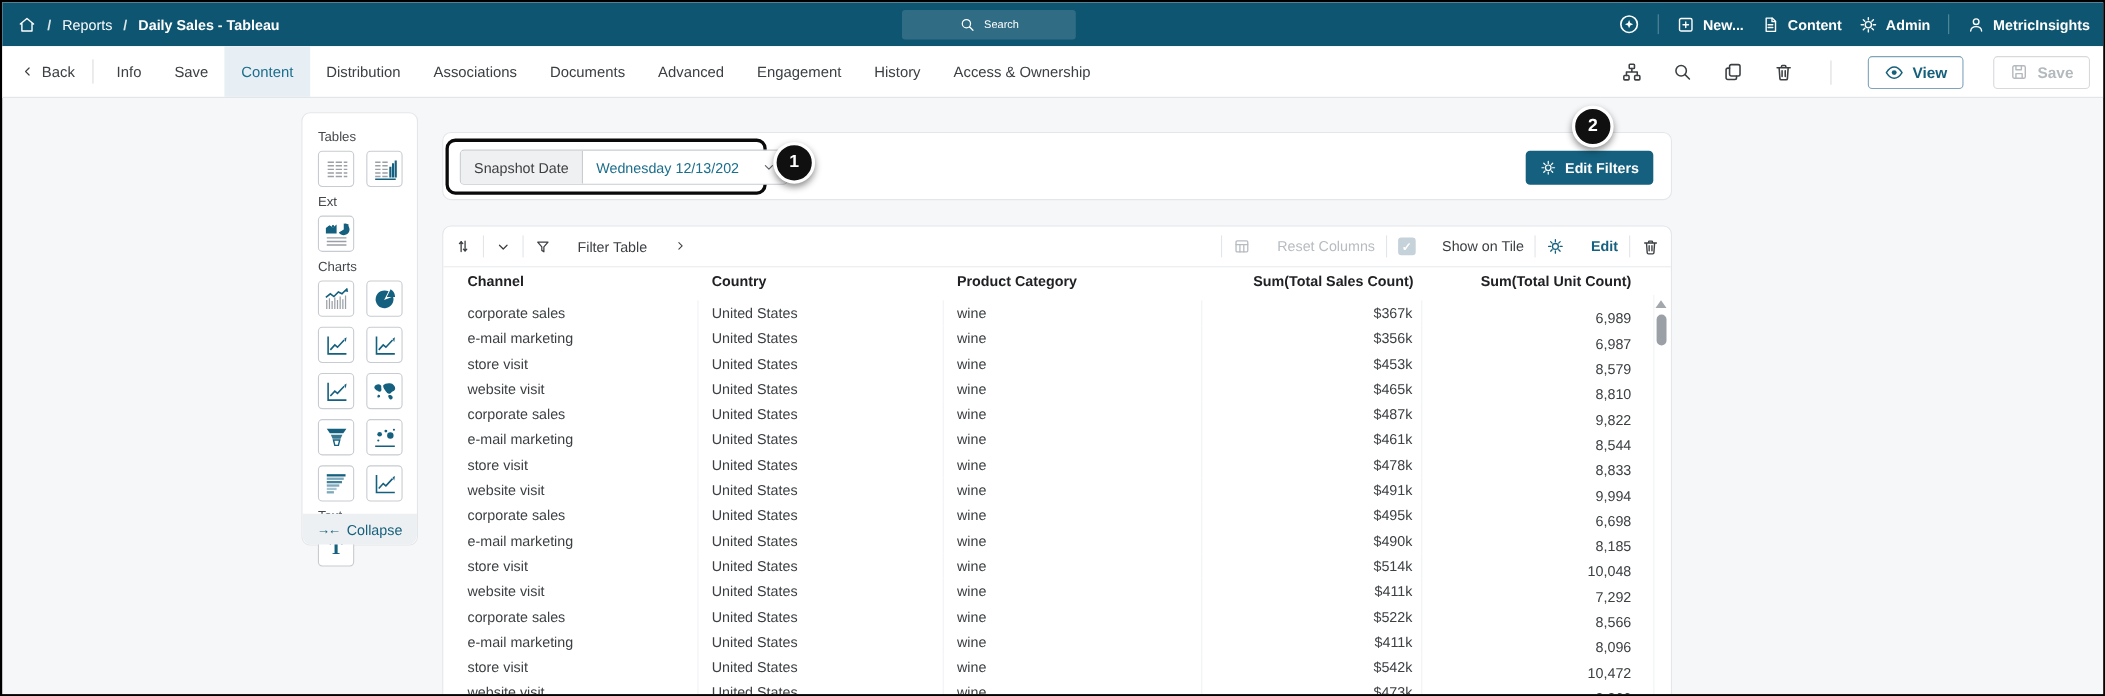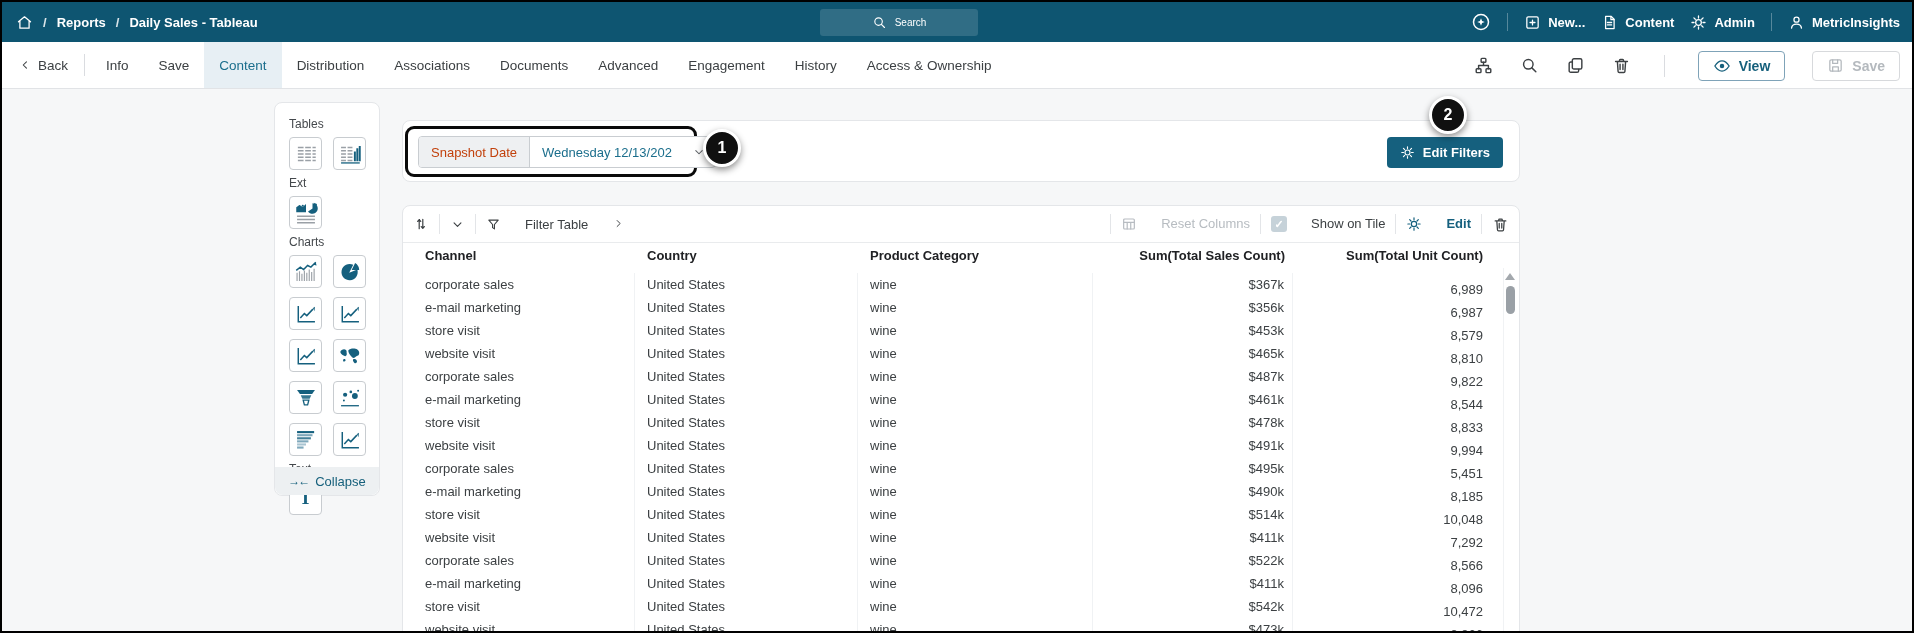--- a/index.html
+++ b/index.html
@@ -9,21 +9,21 @@
     position:relative; width:1914px; height:633px; background:#f6f7f8;
     border:2px solid #000; overflow:hidden;
   }
   svg{display:block;}
   .ic{stroke:currentColor;fill:none;stroke-width:1.8;stroke-linecap:round;stroke-linejoin:round;}
 
   
   .topbar{position:absolute;left:0;top:0;right:0;height:40px;background:#0E5571;display:flex;align-items:center;color:#fff;}
   .crumbs{display:flex;align-items:center;gap:10px;padding-left:14px;font-size:13px;}
   .crumbs .sep{color:rgba(255,255,255,.85);font-weight:600;}
-  .crumbs .seg{font-weight:700;} .crumbs .seg.cur{font-weight:700;}
+  .crumbs .seg{font-weight:400;} .crumbs .seg.cur{font-weight:700;}
   .searchbox{position:absolute;left:818px;top:7px;width:158px;height:27px;border-radius:3px;
     background:rgba(255,255,255,.14);display:flex;align-items:center;justify-content:center;gap:8px;font-size:10px;color:#fff;}
   .top-right{position:absolute;right:12px;top:0;height:40px;display:flex;align-items:center;gap:16px;}
   .top-item{display:flex;align-items:center;gap:7px;font-size:13px;font-weight:600;color:#fff;cursor:default;}
   .vdiv-light{width:1px;height:18px;background:rgba(255,255,255,.3);}
 
   
   .tabbar{position:absolute;left:0;top:40px;right:0;height:47px;background:#fff;border-bottom:1px solid #e1e3e6;
     display:flex;align-items:stretch;}
   .back-btn{display:flex;align-items:center;gap:6px;padding:0 10px 0 16px;font-size:13.5px;color:#3c4043;}
@@ -44,21 +44,21 @@
   .icon-grid{display:grid;grid-template-columns:33px 33px;gap:9px 11px;}
   .icon-box{width:33px;height:33px;border:1px solid #c8ccd0;border-radius:4px;background:#fff;display:flex;align-items:center;justify-content:center;}
   .side-foot{position:absolute;left:0;right:0;bottom:0;height:28px;background:#edf0f2;border-radius:0 0 8px 8px;
     display:flex;align-items:center;justify-content:center;gap:7px;color:#16607C;font-size:13px;}
   .collapse-arrows{font-size:12px;letter-spacing:-2px;color:#16607C;}
 
   
   .filter-panel{position:absolute;left:400px;top:118px;width:1118px;height:62px;background:#fff;border:1px solid #e4e6e9;border-radius:8px;}
   .annot-box{position:absolute;left:2px;top:5px;width:292px;height:51px;border:3px solid #0a0a0a;border-radius:9px;pointer-events:none;}
   .snap-ctl{position:absolute;left:15px;top:15px;height:32px;display:flex;align-items:stretch;border:1px solid #c9cdd1;border-radius:4px;overflow:hidden;background:#fff;}
-  .snap-label{display:flex;align-items:center;padding:0 12px;background:#eef0f2;border-right:1px solid #c9cdd1;color:#c2410c;font-size:13px;white-space:nowrap;}
+  .snap-label{display:flex;align-items:center;padding:0 12px;background:#eef0f2;border-right:1px solid #c9cdd1;color:#404040;font-size:13px;white-space:nowrap;}
   .snap-value{display:flex;align-items:center;padding:0 4px 0 12px;width:158px;color:#1B6E8C;font-size:13px;white-space:nowrap;overflow:hidden;}
   .snap-caret{display:flex;align-items:center;padding:0 9px 0 4px;color:#5f6368;}
   .badge{position:absolute;width:38px;height:38px;border-radius:50%;background:#101010;border:3px solid #fff;
     box-shadow:0 3px 7px rgba(0,0,0,.45);color:#fff;font-size:16px;font-weight:700;display:flex;align-items:center;justify-content:center;z-index:5;}
   #badge1{left:701px;top:127px;} #badge2{left:1427px;top:94px;}
   .btn-filters{position:absolute;right:16px;top:16px;height:31px;display:flex;align-items:center;gap:8px;padding:0 13px;
     background:#15607E;color:#fff;border-radius:4px;font-size:13px;font-weight:600;}
 
   
   .table-panel{position:absolute;left:400px;top:203px;width:1118px;height:427px;background:#fff;border:1px solid #e4e6e9;
@@ -520,21 +520,21 @@
           <div class="td">United States</div>
           <div class="td">wine</div>
           <div class="td num">$491k</div>
           <div class="td num">9,994</div>
         </div>
         <div class="tr">
           <div class="td">corporate sales</div>
           <div class="td">United States</div>
           <div class="td">wine</div>
           <div class="td num">$495k</div>
-          <div class="td num">5,451</div>
+          <div class="td num">6,698</div>
         </div>
         <div class="tr">
           <div class="td">e-mail marketing</div>
           <div class="td">United States</div>
           <div class="td">wine</div>
           <div class="td num">$490k</div>
           <div class="td num">8,185</div>
         </div>
         <div class="tr">
           <div class="td">store visit</div>

